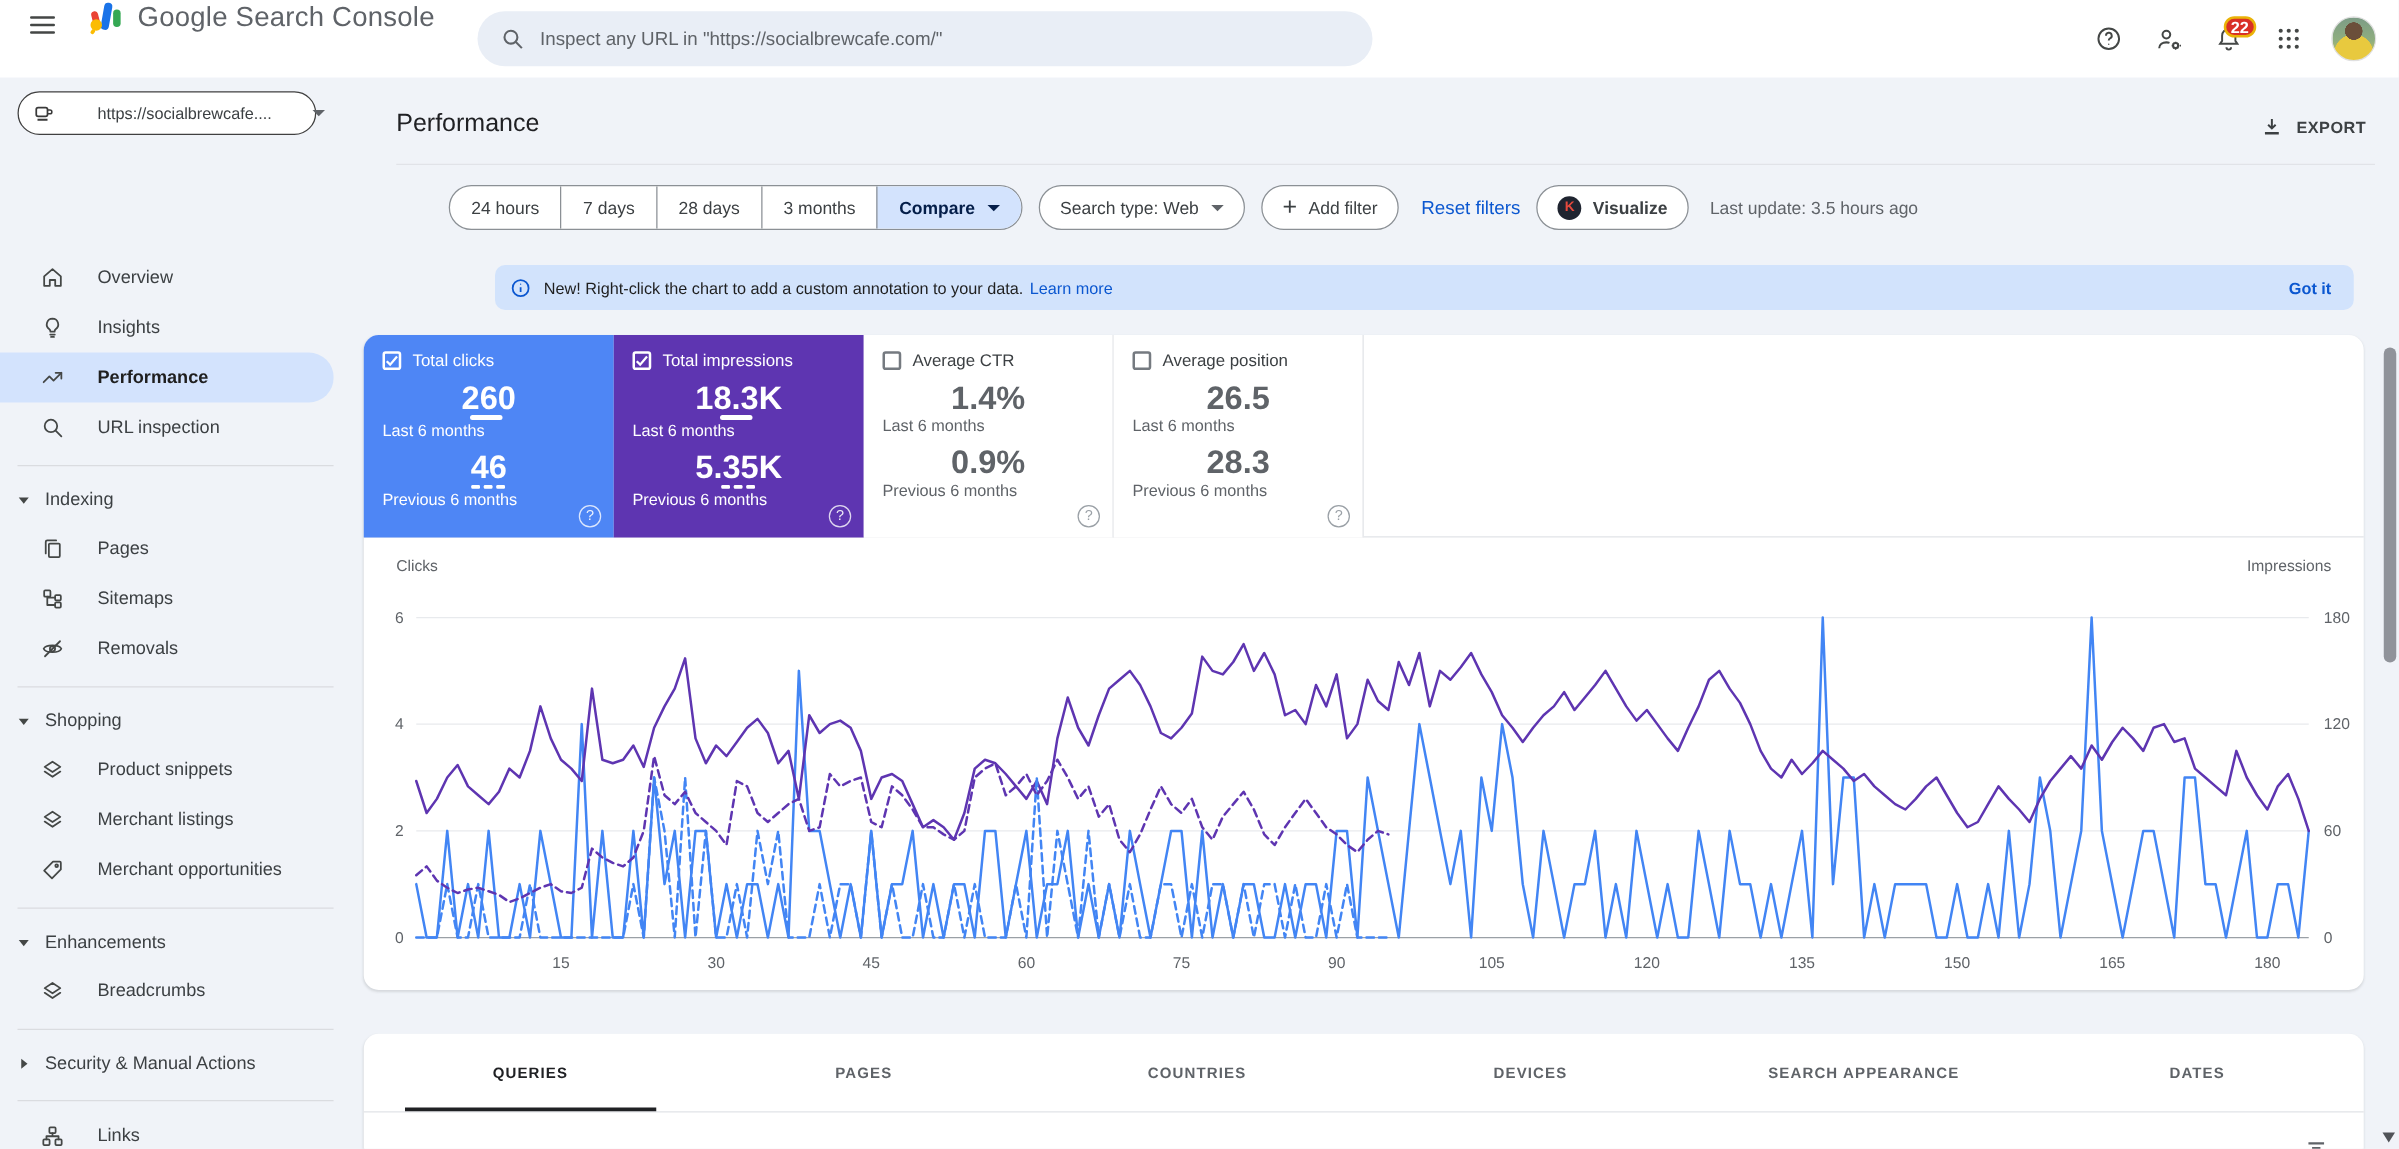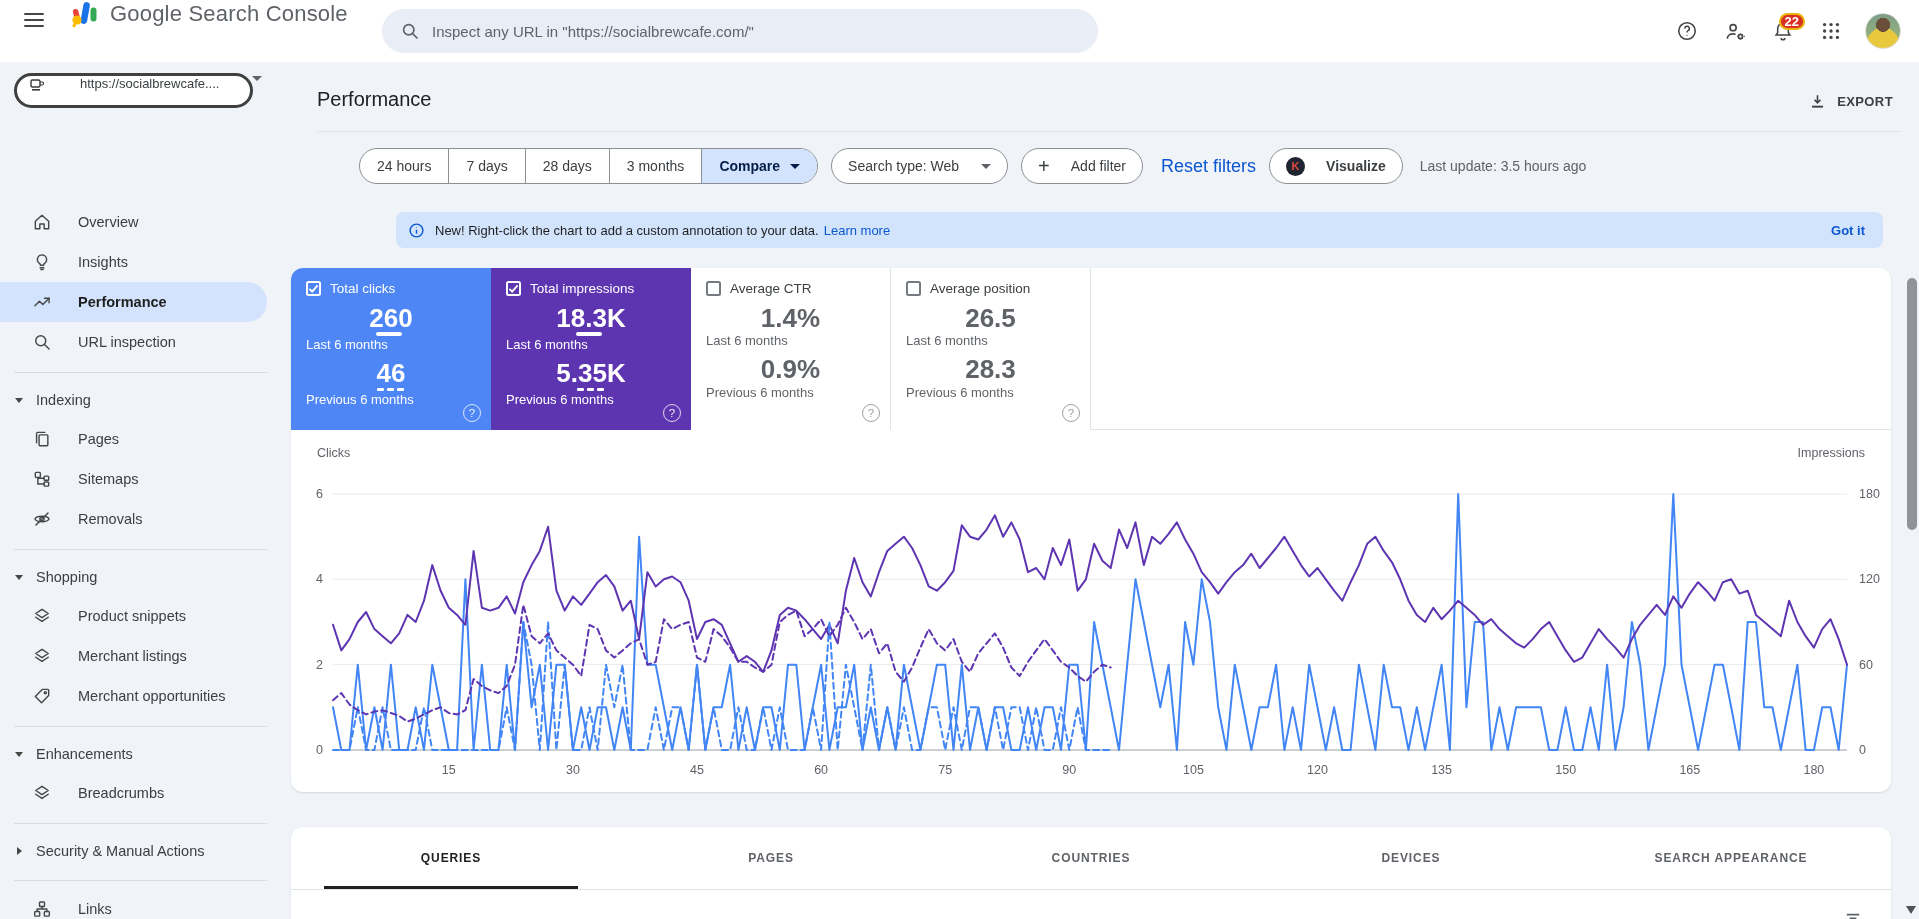--- a/index.html
+++ b/index.html
@@ -20,21 +20,21 @@
   .tool-btn { width:40px; height:40px; border-radius:50%; display:flex; align-items:center; justify-content:center; margin-right:8px; cursor:pointer; position:relative; }
   .badge { position:absolute; top:2px; right:-2px; min-width:20px; height:17px; background:#d93025; border-radius:9px; color:#fff; font-size:13px; font-weight:bold; display:flex; align-items:center; justify-content:center; padding:0 4px; border:2px solid #eab308; }
   .avatar { width:36px; height:36px; border-radius:50%; margin:0 18px 0 6px; cursor:pointer; background:
       radial-gradient(circle at 50% 32%, #6b4f3a 0 24%, transparent 25%),
       radial-gradient(circle at 50% 86%, #e8c93e 0 46%, transparent 47%),
       linear-gradient(180deg,#7d9c86 0%, #8fae7f 55%, #d8c84a 100%);
       border:1px solid #e0e0e0; }
 
   
   .sidebar { position:absolute; top:62px; left:0; width:267px; bottom:0; overflow:hidden; }
-  .property-pill { margin:11px 14px 0 14px; height:35px; background:#fff; border:3px solid #404040; border-radius:18px; display:flex; align-items:flex-start; padding:0 12px; cursor:pointer;gap:25px; }
+  .property-pill { margin:11px 14px 0 14px; height:35px; background:#fff; border:1px solid #404040; border-radius:18px; display:flex; align-items:center; padding:0 12px; cursor:pointer;gap:25px; }
   .property-pill .fav { width:18px; height:18px; display:flex; align-items:center; justify-content:center; }
   .property-pill .plabel { font-size:13px; color:#3c4043; margin:0 8px 0 10px; white-space:nowrap; }
   .caret { width:0; height:0; border-left:5px solid transparent; border-right:5px solid transparent; border-top:5px solid #5f6368; display:inline-block; }
   .nav { position:absolute; top:140px; left:0; right:0; }
   .nav-item { height:40px; display:flex; align-items:center; padding-left:32px; cursor:pointer; font-size:14.5px; color:#3c4043; }
   .nav-item .ic { width:20px; height:20px; margin-right:26px; flex:0 0 auto; display:flex; }
   .nav-item.active { background:#d3e3fd; border-radius:0 20px 20px 0; color:#1f1f1f; font-weight:bold; }
   .nav-divider { height:1px; background:#dadce0; margin:10px 0 8px 14px; }
   .section-head { height:38px; display:flex; align-items:center; padding-left:14px; cursor:pointer; font-size:14.5px; color:#3c4043; }
   .section-head .tri { margin-right:12px; width:10px; display:flex; }
@@ -45,24 +45,24 @@
   .export-btn .ic { margin-right:10px; display:flex; }
   .header-divider { position:absolute; left:317px; top:131px; width:1583px; height:1px; background:#e1e3e8; }
 
   
   .filter-row { position:absolute; left:359px; top:148px; height:36px; display:flex; align-items:center; }
   .segmented { display:flex; height:36px; border:1px solid #8b9095; border-radius:18px; overflow:hidden; background:#fff; }
   .segment { display:flex; align-items:center; padding:0 17px; font-size:14px; color:#3c4043; cursor:pointer; border-left:1px solid #8b9095; white-space:nowrap; }
   .segment:first-child { border-left:none; }
   .segment.selected { background:#d3e3fd; color:#041e49; font-weight:bold; }
   .segment.selected .caret { border-top-color:#041e49; margin-left:10px; }
-  .chip { height:36px; border:1px solid #8b9095; border-radius:18px; background:#fff; display:flex; align-items:center; padding:13px 16px; font-size:14px; color:#3c4043; margin-left:13px; cursor:pointer; white-space:nowrap;gap:12px; }
+  .chip { height:36px; border:1px solid #8b9095; border-radius:18px; background:#fff; display:flex; align-items:center; padding:13px 16px; font-size:14px; color:#3c4043; margin-left:13px; cursor:pointer; white-space:nowrap; }
   .chip .caret { margin-left:10px; }
   .plus { font-size:20px; color:#3c4043; margin-right:9px; font-weight:400; line-height:1; }
-  .link-btn { color:#0b57d0; font-size:18px; margin-left:18px; cursor:pointer; white-space:nowrap; }
+  .link-btn { color:#0b57d0; font-size:15px; margin-left:18px; cursor:pointer; white-space:nowrap; }
   .viz-icon { width:19px; height:19px; border-radius:50%; background:#1f2430; color:#e5493d; font-size:11px; font-weight:bold; display:flex; align-items:center; justify-content:center; margin-right:9px; }
   .last-update { color:#5f6368; font-size:14px; margin-left:17px; white-space:nowrap; }
 
   
   .banner { position:absolute; left:396px; top:212px; width:1487px; height:36px; background:#d2e3fc; border-radius:8px; display:flex; align-items:center; font-size:13px; color:#1f1f1f; }
   .banner .info-ic { margin:0 10px 0 12px; display:flex; }
   .banner a { color:#0b57d0; text-decoration:none; margin-left:5px; cursor:pointer; }
   .banner .gotit { margin-left:auto; margin-right:18px; color:#0b57d0; font-weight:bold; cursor:pointer; }
 
   
@@ -514,20 +514,21 @@
     </svg>
 </div>
 
 <div class="panel table-panel">
   <div class="tabs-row" id="tabs-row">
       <div class="tab active">QUERIES</div>
       <div class="tab">PAGES</div>
       <div class="tab">COUNTRIES</div>
       <div class="tab">DEVICES</div>
       <div class="tab">SEARCH APPEARANCE</div>
+      <div class="tab">DATES</div>
     </div>
   <div class="tabs-divider"></div>
   <div class="table-toolbar">
     <svg class="icon" width="20" height="20" viewBox="0 0 24 24" fill="none" stroke="#5f6368" stroke-width="2">
         <path d="M4.5 8h15M8 12.5h8M10.5 17h3"></path>
       </svg>
   </div>
 </div>
 
 <div class="scroll-thumb"></div>

